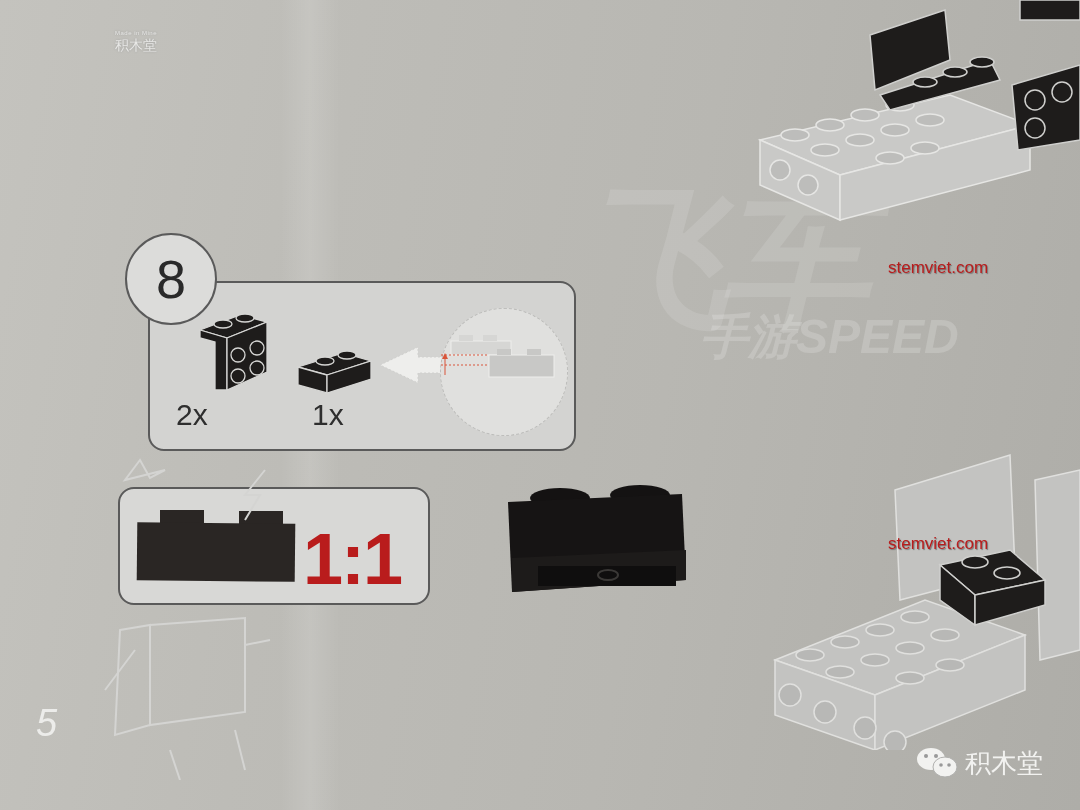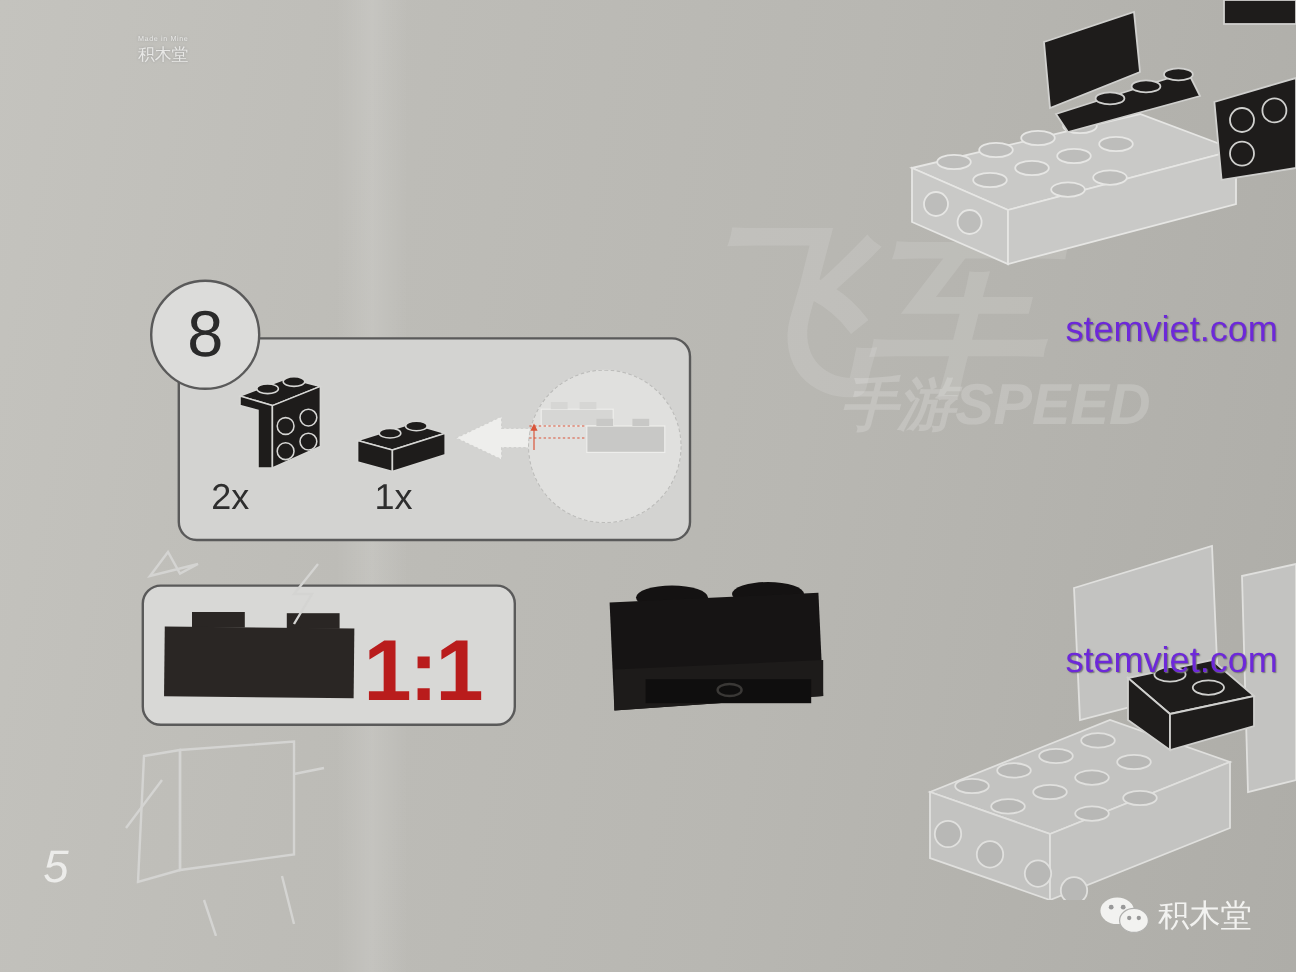--- a/index.html
+++ b/index.html
@@ -11,21 +11,21 @@
   .logo-top{left:115px;top:30px;color:#e8e8e6;font-size:14px;text-shadow:0 0 2px #999;}
   .logo-top .sub{display:block;font-size:6px;letter-spacing:0.5px;margin-bottom:1px;}
   
   .step-box{left:148px;top:281px;width:428px;height:170px;border:2px solid #5a5a5a;border-radius:16px;background:#d3d3d1;box-sizing:border-box;}
   .step-circle{left:125px;top:233px;width:92px;height:92px;border-radius:50%;border:2px solid #5a5a5a;background:#dcdcda;box-sizing:border-box;display:flex;align-items:center;justify-content:center;font-size:54px;color:#2a2a2a;}
   .qty{font-size:30px;color:#2e2e2e;text-align:center;}
   .zoom-circle{left:440px;top:308px;width:126px;height:126px;border-radius:50%;background:#e0e0de;border:1px dashed #bdbdbb;}
   .scale-box{left:118px;top:487px;width:312px;height:118px;border:2px solid #5a5a5a;border-radius:16px;background:#d8d8d6;box-sizing:border-box;}
   .scale-text{left:303px;top:518px;font-size:72px;font-weight:bold;color:#b91c1c;letter-spacing:-2px;}
   .page-num{left:36px;top:702px;font-size:38px;color:#ececea;font-style:italic;}
-  .wm{color:#6d28d9;font-size:30px;text-shadow:1px 1px 1px #777;}
+  .wm{color:#b91c1c;font-size:17px;text-shadow:1px 1px 1px #777;}
   .wechat{left:915px;top:745px;display:flex;align-items:center;gap:6px;color:#f2f2f0;font-size:26px;}
   .bg-logo{left:580px;top:160px;font-size:150px;font-weight:bold;font-style:italic;color:rgba(255,255,255,0.12);letter-spacing:-10px;}
   .bg-logo2{left:700px;top:305px;font-size:48px;font-weight:bold;font-style:italic;color:rgba(255,255,255,0.18);}
 </style>
 </head>
 <body>
 
 <div class="abs glare"></div>
 
 <div class="abs bg-logo">飞车</div>

